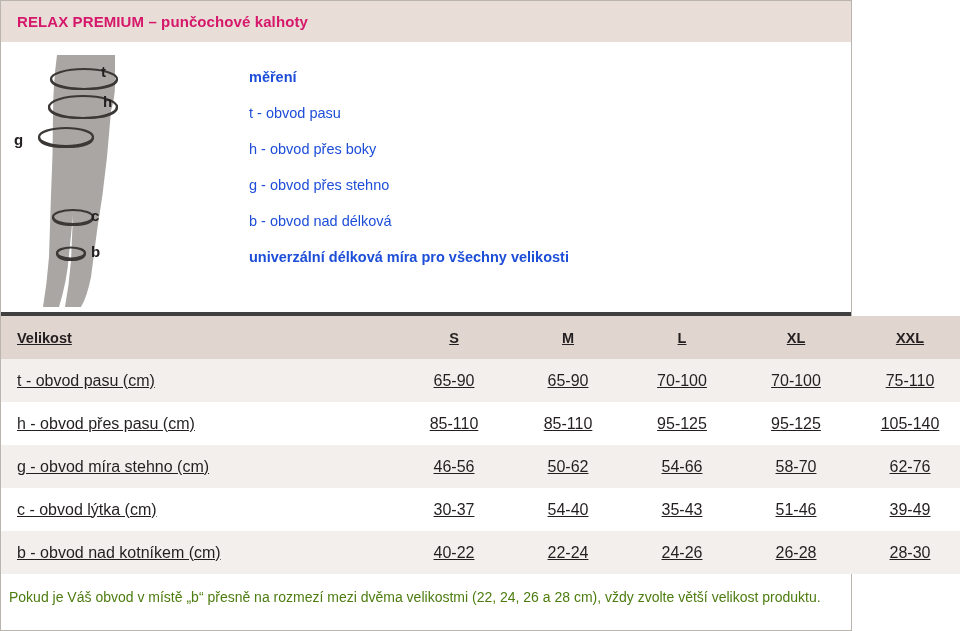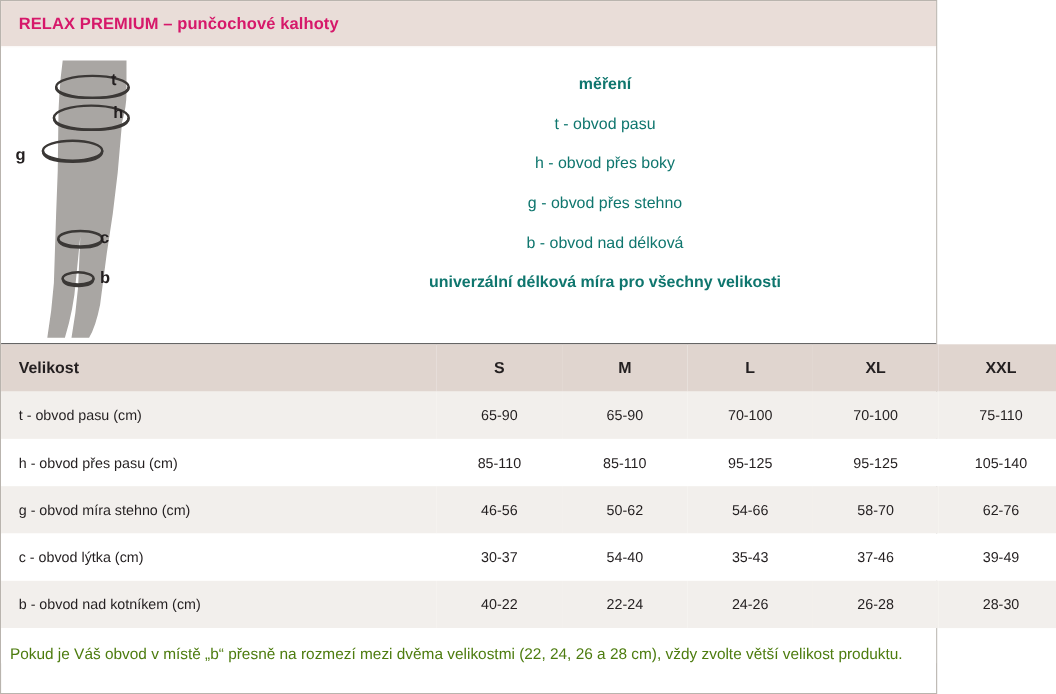--- a/index.html
+++ b/index.html
@@ -59,38 +59,37 @@
     top: 2px;
   }
   .measure-list {
     flex: 1 1 auto;
     padding: 16px 0 0 18px;
     box-sizing: border-box;
   }
   .measure-list .line {
     font-size: 14.5px;
     line-height: 36px;
-    color: #0f766e;
-    text-align: center;
+    color: #1d4ed8;
   }
   .measure-list .line.bold {
     font-weight: bold;
   }
 
   
   .size-table {
     width: 100%;
     border-collapse: collapse;
     table-layout: fixed;
   }
   .size-table th,
   .size-table td {
     padding: 0;
     height: 43px;
-    font-size: 13px;
+    font-size: 16px;
     font-weight: normal;
     color: #231f20;
   }
   .size-table thead th {
     background: #e0d5cf;
     font-weight: bold;
     font-size: 14.5px;
   }
   .size-table tbody tr {
     background: #f2efec;
@@ -103,21 +102,22 @@
     text-align: left;
     padding-left: 16px;
     width: 380px;
   }
   .size-table th.val-col,
   .size-table td.val-col {
     text-align: center;
     width: 114px;
   }
   .table-wrap {
-    border-top: 1px solid #404040;
+    border-top: 4px solid #404040;
+    text-decoration: underline;
   }
 
   
   .footer-note {
     padding: 14px 8px 0 8px;
     font-size: 14px;
     color: #4d7c0f;
     line-height: 1.3;
     background: #ffffff;
   }
@@ -213,21 +213,21 @@
           <td class="val-col">50-62</td>
           <td class="val-col">54-66</td>
           <td class="val-col">58-70</td>
           <td class="val-col">62-76</td>
         </tr>
         <tr>
           <td class="label-col">c - obvod lýtka (cm)</td>
           <td class="val-col">30-37</td>
           <td class="val-col">54-40</td>
           <td class="val-col">35-43</td>
-          <td class="val-col">37-46</td>
+          <td class="val-col">51-46</td>
           <td class="val-col">39-49</td>
         </tr>
         <tr>
           <td class="label-col">b - obvod nad kotníkem (cm)</td>
           <td class="val-col">40-22</td>
           <td class="val-col">22-24</td>
           <td class="val-col">24-26</td>
           <td class="val-col">26-28</td>
           <td class="val-col">28-30</td>
         </tr>

